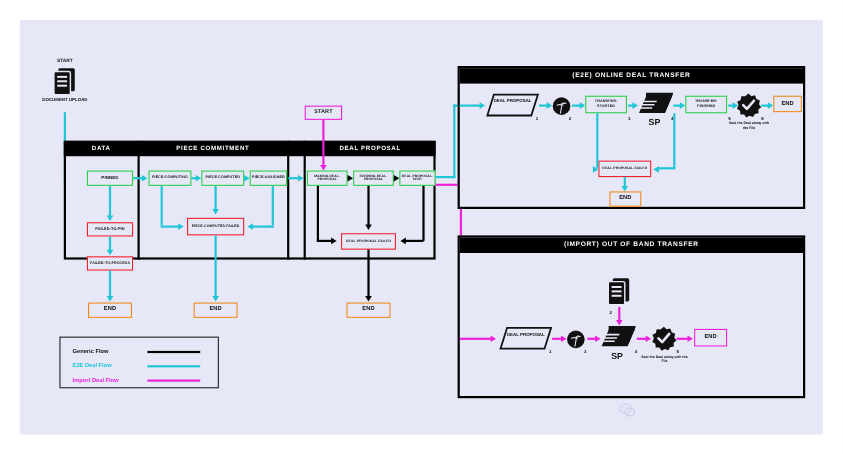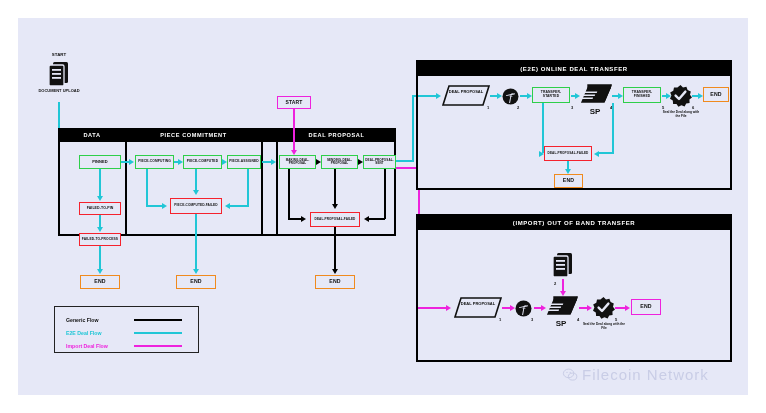--- a/index.html
+++ b/index.html
@@ -322,16 +322,15 @@
 
   <div class="wm" style="left:545px;top:348px;">
     <span>
       <svg width="14" height="14" viewBox="0 0 14 14">
         <ellipse cx="5.6" cy="5.4" rx="5.2" ry="4.3" fill="none" stroke="#c9cde6" stroke-width="1"></ellipse>
         <ellipse cx="9.6" cy="8.6" rx="4.2" ry="3.5" fill="none" stroke="#c9cde6" stroke-width="1"></ellipse>
         <circle cx="4" cy="4.4" r="0.7" fill="#c9cde6"></circle>
         <circle cx="7.2" cy="4.4" r="0.7" fill="#c9cde6"></circle>
       </svg>
     </span>
-    <span>Filecoin Network</span>
   </div>
 
 </div>
 
 </body></html>

